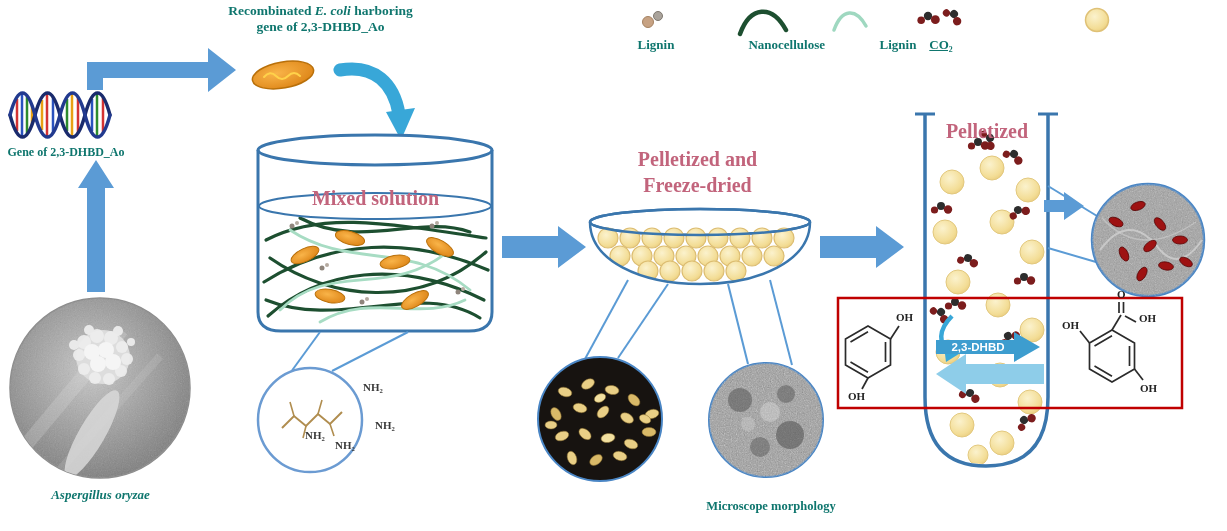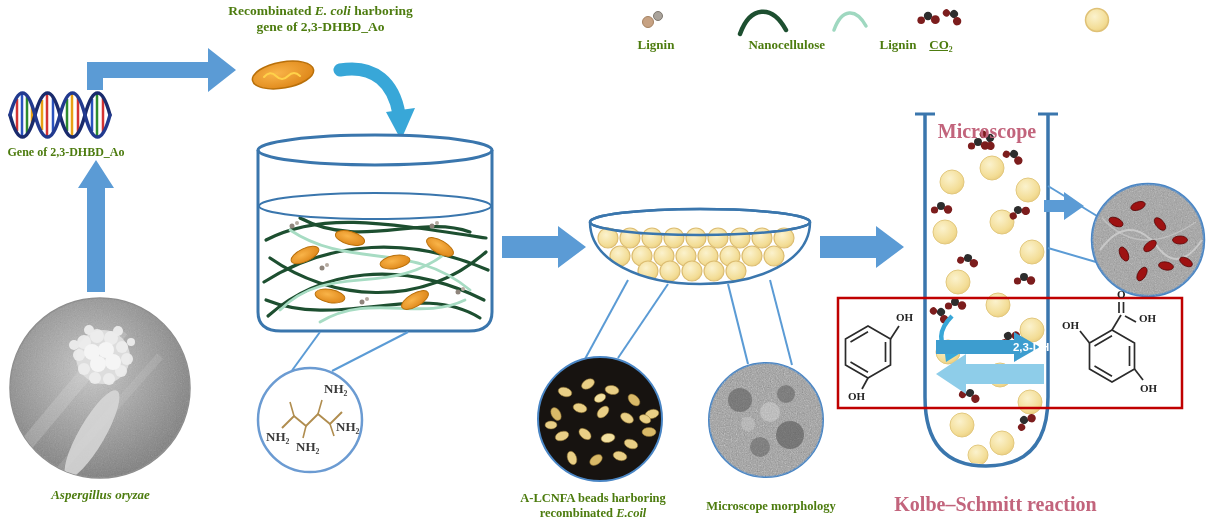--- a/index.html
+++ b/index.html
@@ -1,24 +1,24 @@
 <!DOCTYPE html>
 <html><head>
 <meta charset="utf-8">
 <style>
   html,body{margin:0;padding:0;background:#fff;}
   .stage{position:relative;width:1227px;height:531px;background:#ffffff;overflow:hidden;
          font-family:"Liberation Serif",serif;}
   .stage svg.base{position:absolute;left:0;top:0;}
-  .lbl{position:absolute;font-weight:bold;color:#4d7c0f;text-align:center;line-height:1.18;}
+  .lbl{position:absolute;font-weight:bold;color:#0f766e;text-align:center;line-height:1.18;}
   .pink{color:#c2647c;font-size:20px;}
   .cap{font-size:12.5px;}
   .leg{font-size:13px;top:37px;}
   .chem{position:absolute;font-size:11px;font-weight:bold;color:#222;line-height:1;}
-  .nh2{position:absolute;font-size:13px;font-weight:bold;color:#3a3a3a;line-height:1;}
+  .nh2{position:absolute;font-size:11px;font-weight:bold;color:#3a3a3a;line-height:1;margin-left:39px;}
   .it{font-style:italic;}
   .enzyme{position:absolute;font-family:"Liberation Sans",sans-serif;color:#fff;
           font-size:11.5px;font-weight:bold;text-align:center;line-height:1;}
 </style>
 </head>
 <body>
 
 <div class="stage">
 
 <svg class="base" width="1227" height="531" viewBox="0 0 1227 531">
@@ -388,39 +388,39 @@
 
 <div class="lbl" style="left:188px;top:3px;width:265px;font-size:13.5px;">
   <span>Recombinated </span><span class="it">E. coli</span><span> harboring</span><br>
   <span>gene of 2,3-DHBD_Ao</span>
 </div>
 
 <div class="lbl" style="left:0px;top:145px;width:132px;font-size:12px;">Gene of 2,3-DHBD_Ao</div>
 
 <div class="lbl it" style="left:18px;top:487px;width:165px;font-size:13px;font-style:italic;">Aspergillus oryzae</div>
 
-
-
-<div class="lbl pink" style="left:912px;top:120px;width:150px;">Microscope</div>
-
-<div class="lbl pink" style="left:868px;top:493px;width:255px;">Kolbe–Schmitt reaction</div>
-
-<div class="lbl cap" style="left:488px;top:491px;width:210px;">
-  <span>A-LCNFA beads harboring</span><br>
-  <span>recombinated </span><span class="it">E.coil</span>
+<div class="lbl pink" style="left:293px;top:187px;width:165px;">Mixed solution</div>
+
+<div class="lbl pink" style="left:595px;top:146px;width:205px;line-height:26px;">
+  <span>Pelletized and</span><br>
+  <span>Freeze-dried</span>
 </div>
+
+<div class="lbl pink" style="left:912px;top:120px;width:150px;">Pelletized</div>
+
+
 
 <div class="lbl cap" style="left:686px;top:499px;width:170px;font-family:Liberation Serif, serif;">Microscope morphology</div>
 
 <div class="lbl leg" style="left:616px;width:80px;">Lignin</div>
 <div class="lbl leg" style="left:700px;width:125px;text-align:right;">Nanocellulose</div>
 <div class="lbl leg" style="left:858px;width:80px;">Lignin</div>
 <div class="lbl leg" style="left:901px;width:80px;text-decoration:underline;">CO₂</div>
 
-<div class="enzyme" style="left:994px;top:342px;width:72px;text-align:right;">2,3-DHBD</div>
+<div class="enzyme" style="left:942px;top:342px;width:72px;">2,3-DHBD</div>
 
 <span class="nh2" style="left:324px;top:382px;">NH₂</span>
 <span class="nh2" style="left:336px;top:420px;">NH₂</span>
 <span class="nh2" style="left:296px;top:440px;">NH₂</span>
 <span class="nh2" style="left:266px;top:430px;">NH₂</span>
 
 <span class="chem" style="left:896px;top:312px;">OH</span>
 <span class="chem" style="left:848px;top:391px;">OH</span>
 
 <span class="chem" style="left:1062px;top:320px;">OH</span>

